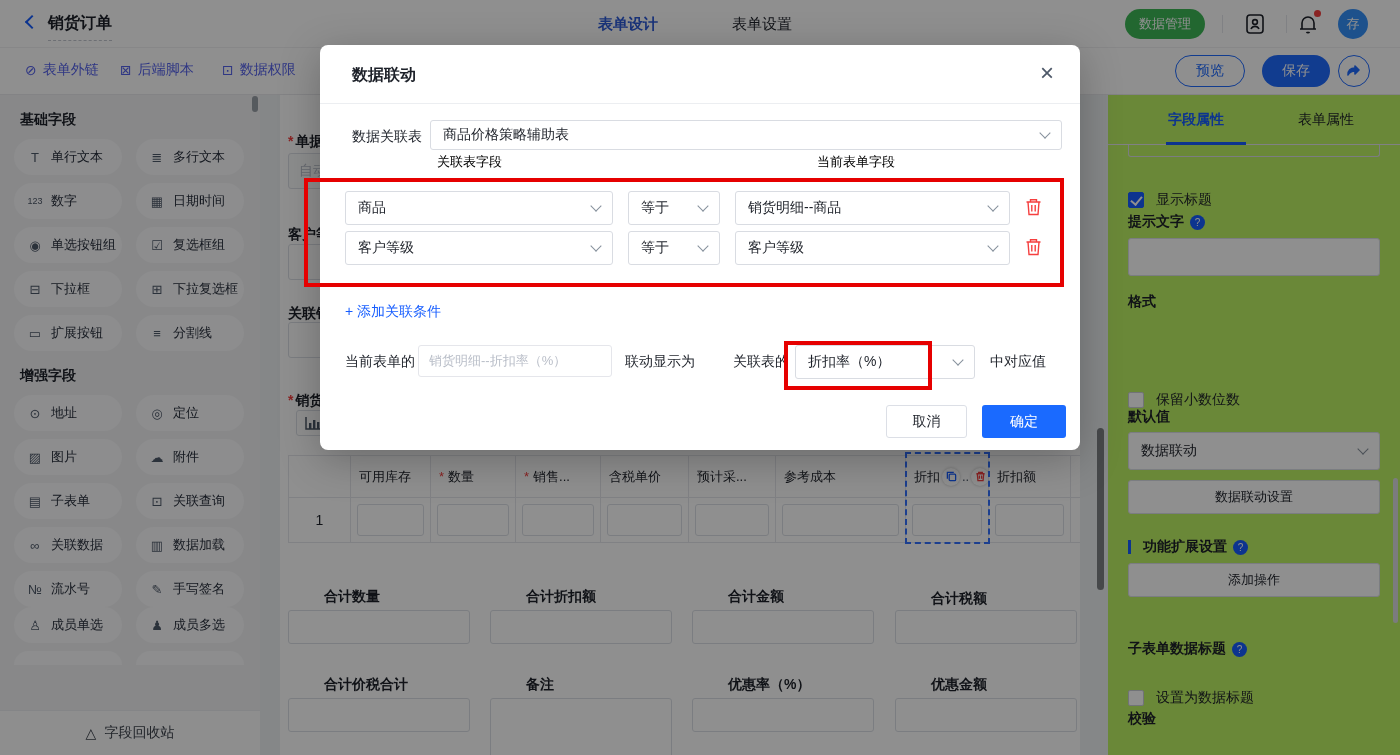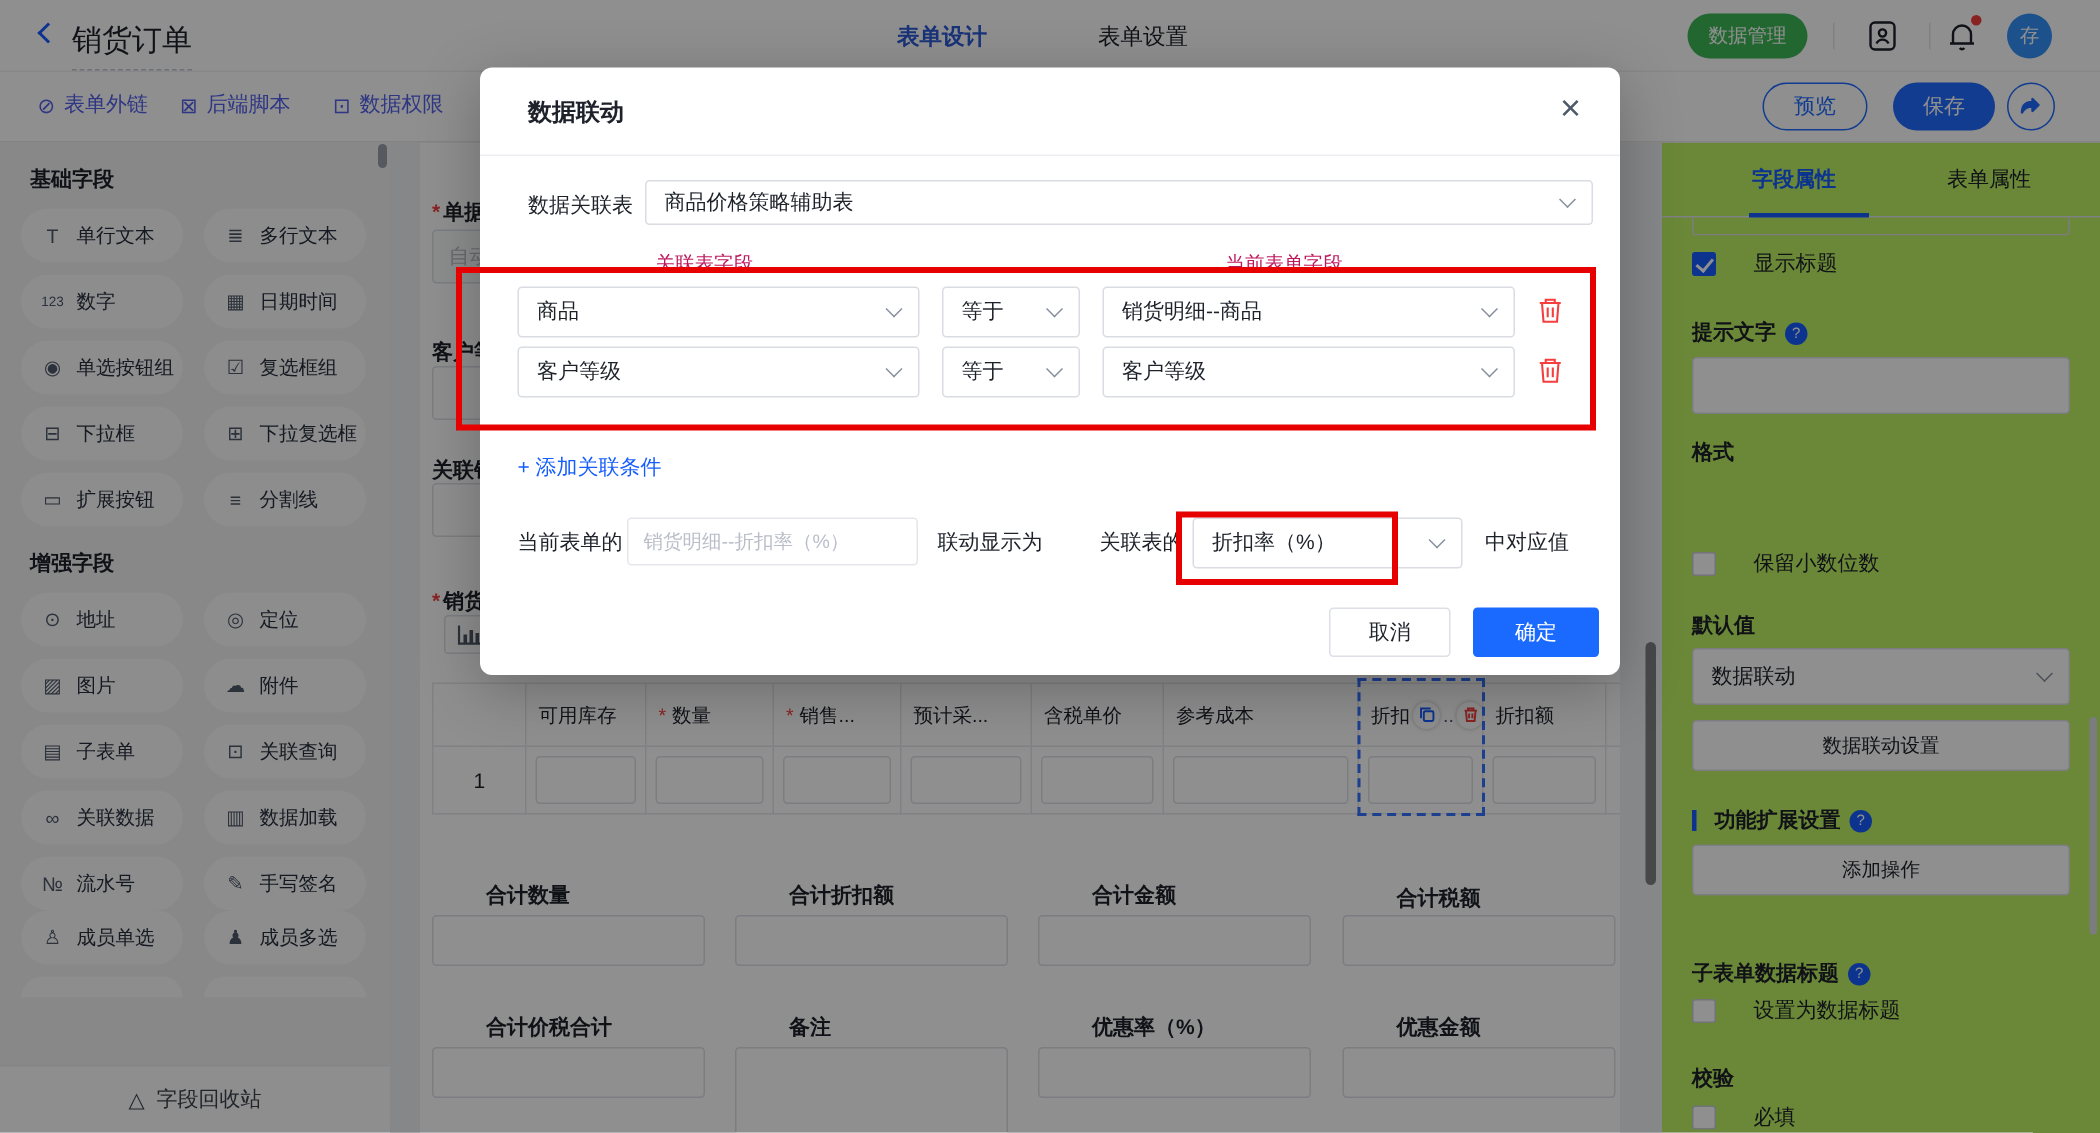--- a/index.html
+++ b/index.html
@@ -8,21 +8,21 @@
     position:relative; overflow:hidden;
     font-family:"Liberation Sans","DejaVu Sans",sans-serif;
     background:#eef0f2; color:#1d2129; font-size:14px;
   }
   
   .topbar { position:absolute; left:0; top:0; width:1400px; height:48px; background:#fff;
             border-bottom:1px solid #f0f1f3; z-index:1; }
   .back-btn { position:absolute; left:22px; top:14px; width:18px; height:18px; cursor:pointer; }
   .back-btn i { position:absolute; left:5px; top:3px; width:10px; height:10px;
                 border-left:2px solid #165dff; border-bottom:2px solid #165dff; transform:rotate(45deg); }
-  .doc-title { position:absolute; left:48px; top:13px; font-size:20px; font-weight:400; color:#1d2129;
+  .doc-title { position:absolute; left:48px; top:13px; font-size:16px; font-weight:700; color:#1d2129;
                padding-bottom:6px; border-bottom:1px dashed #c2c7cf; }
   .top-tab { position:absolute; top:15px; font-size:15px; color:#1d2129; cursor:pointer; }
   .top-tab.design { left:598px; color:#2e5bd8; font-weight:700; }
   .top-tab.settings { left:732px; }
   .pill-green { position:absolute; left:1125px; top:9px; width:80px; height:30px; border-radius:15px;
                 background:#3eb857; color:#fff; font-size:13px; display:flex; align-items:center; justify-content:center; cursor:pointer; }
   .top-div { position:absolute; top:15px; width:1px; height:18px; background:#e5e6eb; }
   .icon-btn { position:absolute; top:12px; width:24px; height:24px; cursor:pointer; }
   .bell-dot { position:absolute; right:-1px; top:-2px; width:7px; height:7px; border-radius:50%; background:#f53f3f; }
   .avatar { position:absolute; left:1338px; top:9px; width:30px; height:30px; border-radius:50%;
@@ -84,39 +84,39 @@
   .rp-tab.active { color:#165dff; font-weight:700; }
   .rp-underline { position:absolute; left:58px; top:47px; width:80px; height:3px; background:#165dff; }
   .rp-label { position:absolute; left:20px; font-size:14px; font-weight:700; color:#1d2129; display:flex; align-items:center; gap:6px; }
   .q-icon { width:15px; height:15px; border-radius:50%; background:#165dff; color:#fff; font-size:10px; font-weight:400;
             display:flex; align-items:center; justify-content:center; }
   .rp-input { position:absolute; left:20px; width:252px; height:38px; border:1px solid #dcdfe6; border-radius:3px; background:#fff; }
   .rp-select { position:absolute; left:20px; width:252px; height:38px; border:1px solid #dcdfe6; border-radius:3px;
                background:#fff; display:flex; align-items:center; padding:0 12px; font-size:14px; cursor:pointer; }
   .rp-btn { position:absolute; left:20px; width:252px; height:34px; border:1px solid #dcdfe6; border-radius:3px;
             background:#fff; display:flex; align-items:center; justify-content:center; font-size:13px; color:#1d2129; cursor:pointer; }
-  .chk-row { position:absolute; left:20px; display:flex; align-items:center; gap:25px; font-size:14px; color:#1d2129; cursor:pointer; }
+  .chk-row { position:absolute; left:20px; display:flex; align-items:center; gap:12px; font-size:14px; color:#1d2129; cursor:pointer;margin-top:24px; }
   .chk { width:16px; height:16px; border:1px solid #c9cdd4; border-radius:2px; background:#fff; position:relative; flex:none; }
   .chk.checked { background:#165dff; border-color:#165dff; }
   .chk.checked::after { content:""; position:absolute; left:4px; top:1px; width:5px; height:9px;
                         border-right:2px solid #fff; border-bottom:2px solid #fff; transform:rotate(40deg); }
   .blue-bar { display:inline-block; width:3px; height:14px; background:#165dff; margin-right:6px; }
   
   .overlay { position:absolute; left:0; top:0; width:1400px; height:755px; background:rgba(0,0,0,0.44); z-index:50; }
   .modal { position:absolute; left:320px; top:45px; width:760px; height:405px; background:#fff; border-radius:8px;
            box-shadow:0 10px 40px rgba(0,0,0,.25); z-index:60; }
   .m-title { position:absolute; left:32px; top:20px; font-size:16px; font-weight:700; color:#1d2129; }
   .m-close { position:absolute; right:26px; top:14px; font-size:24px; color:#4e5969; cursor:pointer; }
   .m-divider { position:absolute; left:0; top:58px; width:760px; height:1px; background:#eceef1; }
   .m-label { position:absolute; font-size:14px; color:#1d2129; white-space:nowrap; }
   .m-select { position:absolute; border:1px solid #d9dce2; border-radius:3px; background:#fff; display:flex;
               align-items:center; padding:0 12px; font-size:14px; color:#1d2129; cursor:pointer; }
   .chev { position:absolute; right:12px; top:50%; width:8px; height:8px; margin-top:-6px;
           border-right:1.5px solid #86909c; border-bottom:1.5px solid #86909c; transform:rotate(45deg); }
-  .m-colhead { position:absolute; top:122px; font-size:13px; color:#be185d;text-align:right; }
+  .m-colhead { position:absolute; top:108px; font-size:13px; color:#000000;text-align:right; }
   .m-trash { position:absolute; width:18px; height:20px; cursor:pointer; }
   .m-addlink { position:absolute; left:25px; top:258px; font-size:14px; color:#165dff; cursor:pointer; }
   .m-dis-input { position:absolute; left:98px; top:300px; width:194px; height:32px; border:1px solid #e5e6eb;
                  border-radius:3px; background:#fff; color:#b9bec8; font-size:13px; display:flex; align-items:center; padding:0 10px; white-space:nowrap; overflow:hidden; }
   .m-btn-cancel { position:absolute; left:566px; top:360px; width:81px; height:33px; border:1px solid #dcdfe6;
                   border-radius:3px; background:#fff; font-size:14px; color:#1d2129; display:flex; align-items:center; justify-content:center; cursor:pointer; }
   .m-btn-ok { position:absolute; left:662px; top:360px; width:84px; height:33px; border-radius:3px;
               background:#1a6aff; color:#fff; font-size:14px; display:flex; align-items:center; justify-content:center; cursor:pointer; }
   
   .anno { position:absolute; border:4px solid #e60000; z-index:70; pointer-events:none; }
@@ -341,31 +341,31 @@
     </div>
     <div class="col" style="width:85px">
       <div class="hd">
           <span class="req">*</span>
           <span>销售...</span>
         </div>
       <div class="bd">
           <div class="cell-inp"></div>
         </div>
     </div>
+    <div class="col" style="width:88px">
+      <div class="hd">
+          <span>含税单价</span>
+        </div>
+      <div class="bd">
+          <div class="cell-inp"></div>
+        </div>
+    </div>
     <div class="col" style="width:87px">
       <div class="hd">
           <span>预计采...</span>
-        </div>
-      <div class="bd">
-          <div class="cell-inp"></div>
-        </div>
-    </div>
-    <div class="col" style="width:88px">
-      <div class="hd">
-          <span>含税单价</span>
         </div>
       <div class="bd">
           <div class="cell-inp"></div>
         </div>
     </div>
     <div class="col" style="width:130px">
       <div class="hd">
           <span>参考成本</span>
         </div>
       <div class="bd">

